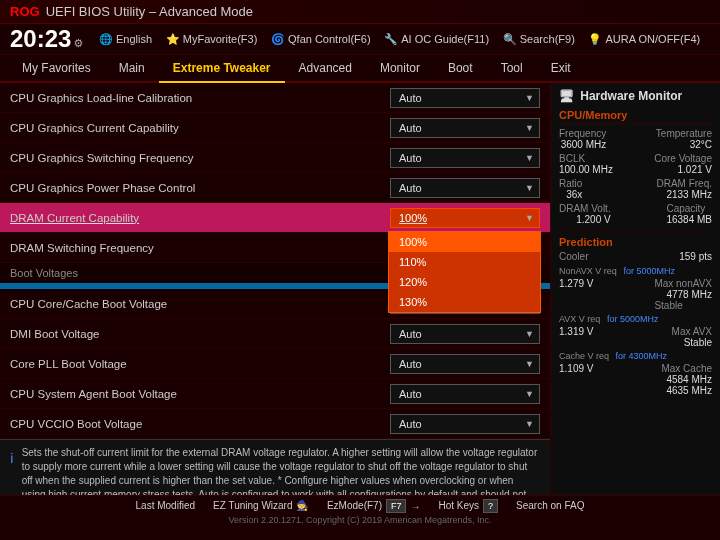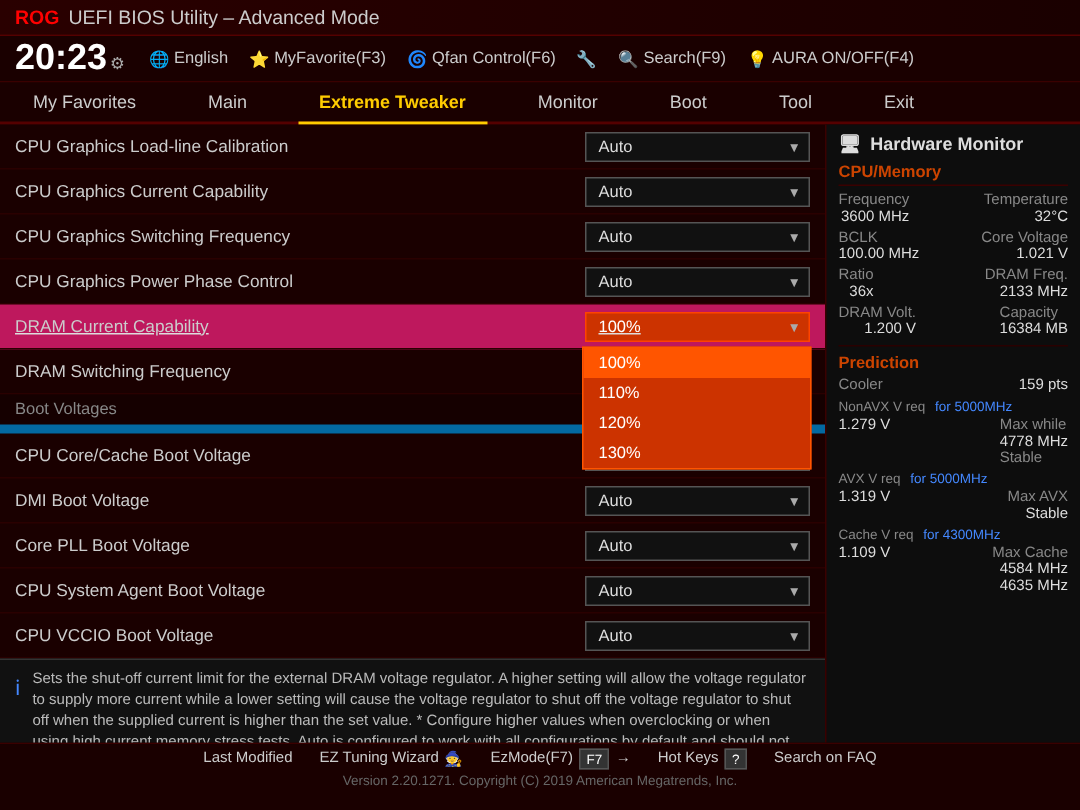--- a/index.html
+++ b/index.html
@@ -47,21 +47,20 @@
     .time-gear { font-size: 11px; color: #aaa; margin-left: 2px; }
     .info-items { display: flex; gap: 14px; align-items: center; }
     .info-item { display: flex; align-items: center; gap: 3px; color: #ccc; font-size: 11px; cursor: pointer; }
 
     
     .nav-tabs {
       background: #1a0000;
       display: flex;
       border-bottom: 2px solid #550000;
       padding: 0 8px;
-      gap: 20px;
     }
     .nav-tab {
       padding: 6px 14px;
       color: #ccc;
       font-size: 12px;
       cursor: pointer;
       border-bottom: 2px solid transparent;
       margin-bottom: -2px;
     }
     .nav-tab.active {
@@ -274,36 +273,38 @@
     <div class="info-item">
       <span>⭐</span>
       <span>MyFavorite(F3)</span>
     </div>
     <div class="info-item">
       <span>🌀</span>
       <span>Qfan Control(F6)</span>
     </div>
     <div class="info-item">
       <span>🔧</span>
+      <span>AI OC Guide(F11)</span>
     </div>
     <div class="info-item">
       <span>🔍</span>
       <span>Search(F9)</span>
     </div>
     <div class="info-item">
       <span>💡</span>
       <span>AURA ON/OFF(F4)</span>
     </div>
   </div>
 </div>
 
 <div class="nav-tabs">
   <div class="nav-tab">My Favorites</div>
   <div class="nav-tab">Main</div>
   <div class="nav-tab active">Extreme Tweaker</div>
+  <div class="nav-tab">Advanced</div>
   <div class="nav-tab">Monitor</div>
   <div class="nav-tab">Boot</div>
   <div class="nav-tab">Tool</div>
   <div class="nav-tab">Exit</div>
 </div>
 
 <div class="main-layout">
 
   <div class="left-content">
     <div class="settings-area">
@@ -481,21 +482,21 @@
         <span class="hw-value">159 pts</span>
       </div>
 
       <div style="font-size:9px; color:#888; margin-bottom:2px;">
         <span>NonAVX V req</span>
         <span style="margin-left:4px; color:#4488ff;">for 5000MHz</span>
       </div>
       <div class="hw-row">
         <span class="hw-value">1.279 V</span>
         <div>
-          <div class="hw-label">Max while</div>
+          <div class="hw-label">Max nonAVX</div>
           <div class="hw-value">4778 MHz</div>
           <div class="hw-label">Stable</div>
         </div>
       </div>
 
       <div style="font-size:9px; color:#888; margin-bottom:2px; margin-top:3px;">
         <span>AVX V req</span>
         <span style="margin-left:4px; color:#4488ff;">for 5000MHz</span>
       </div>
       <div class="hw-row">

